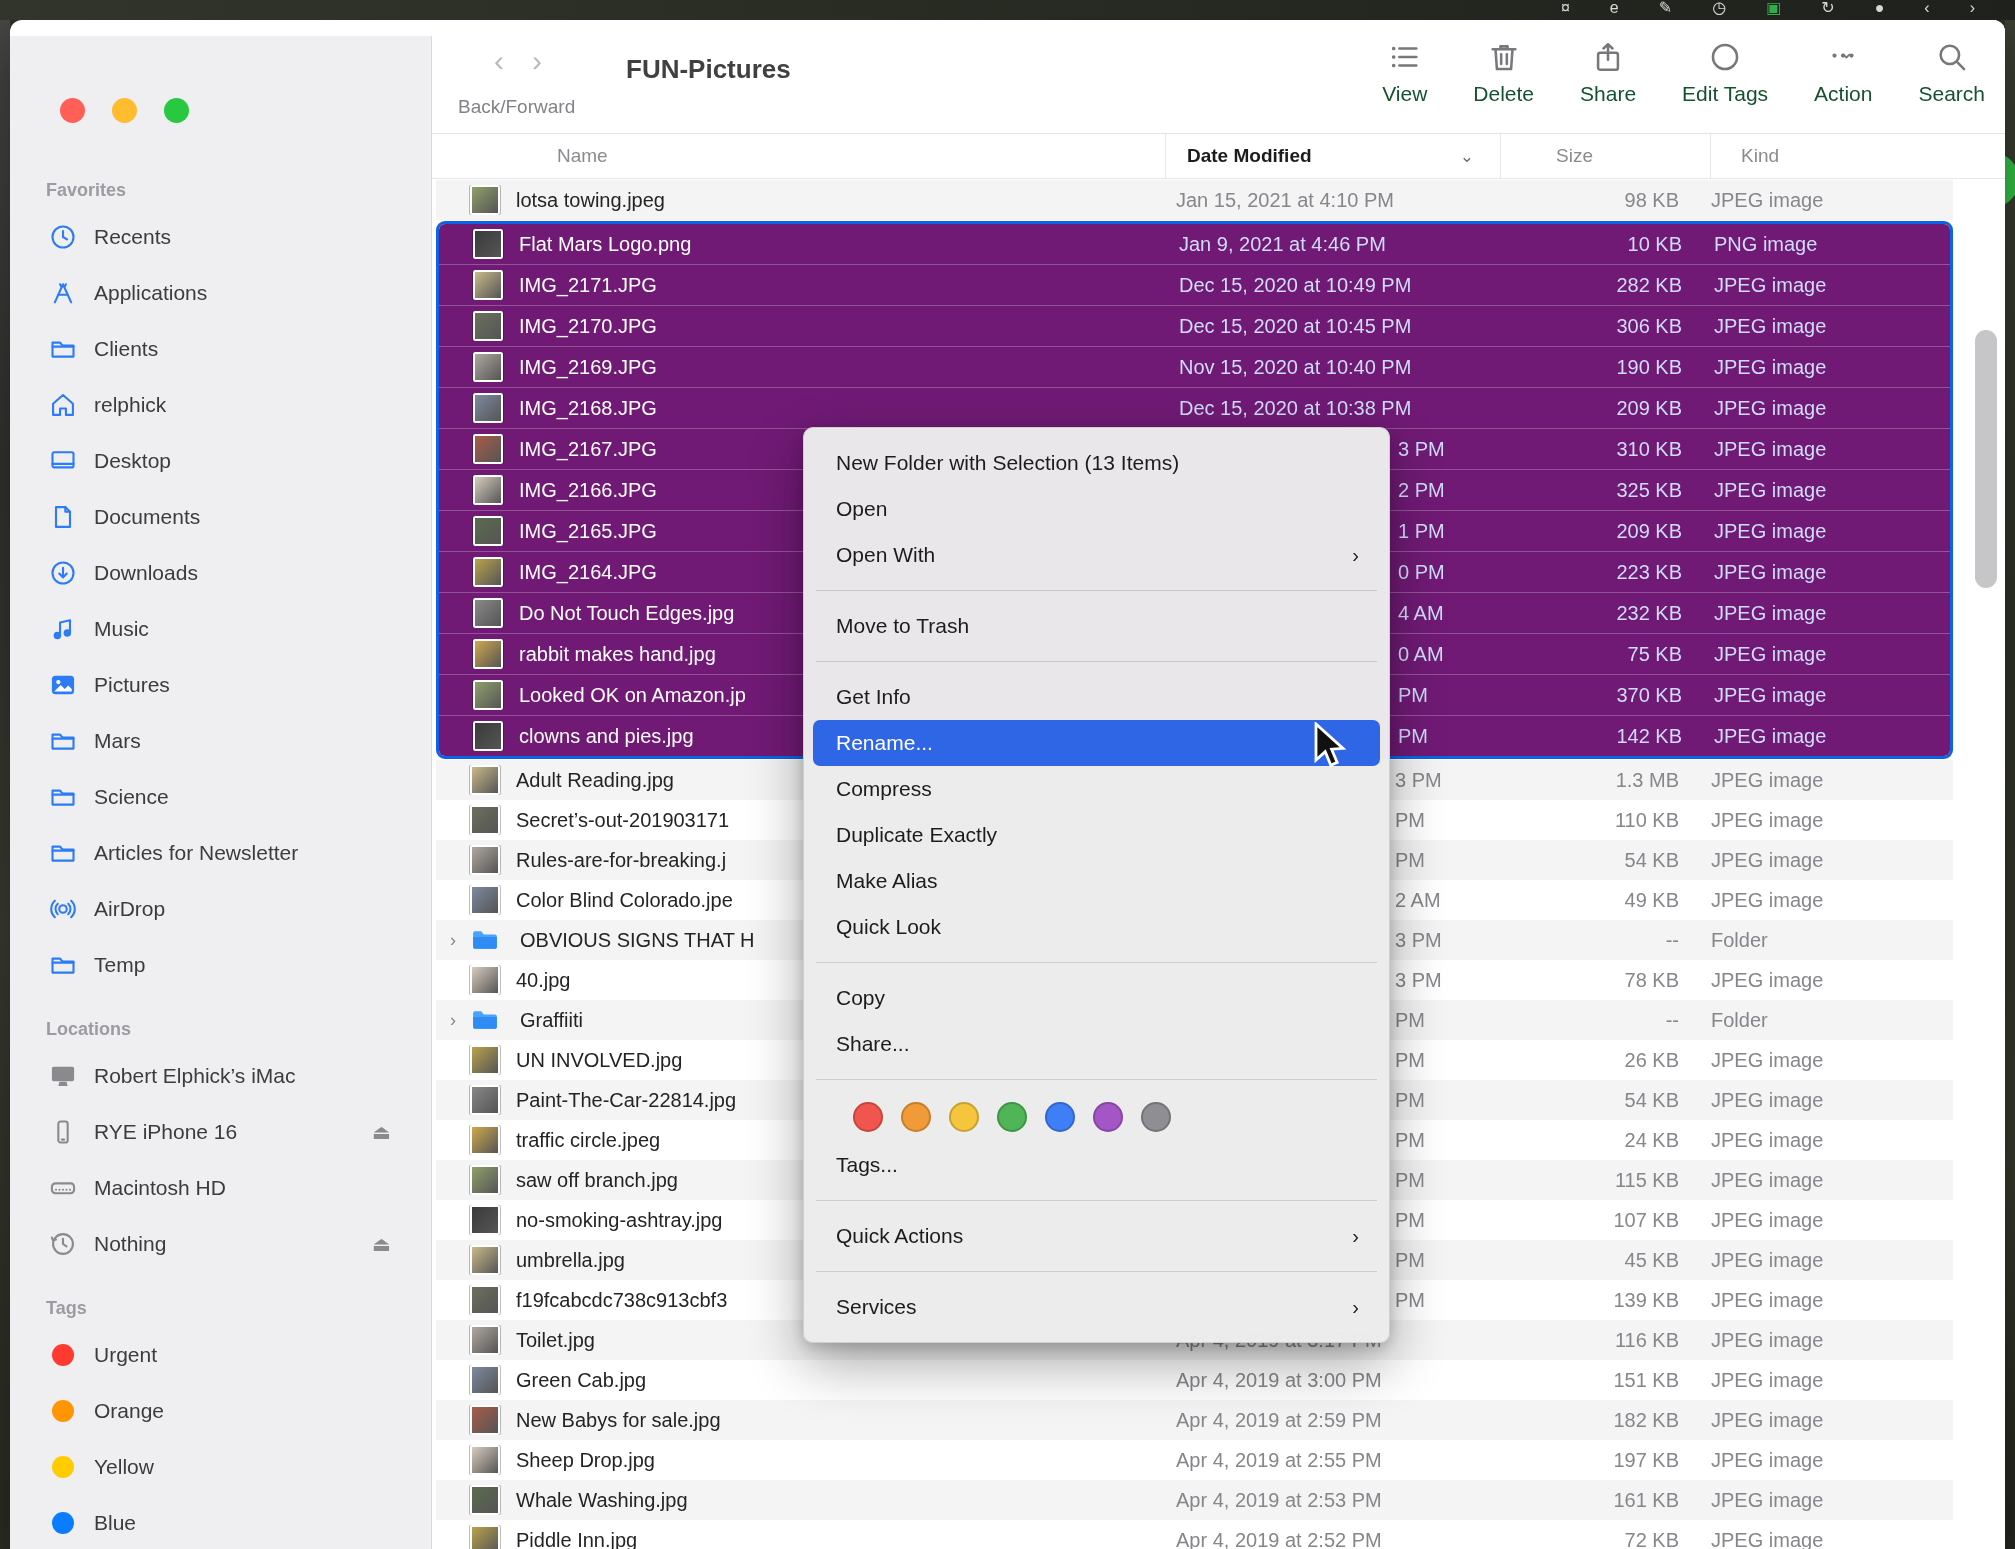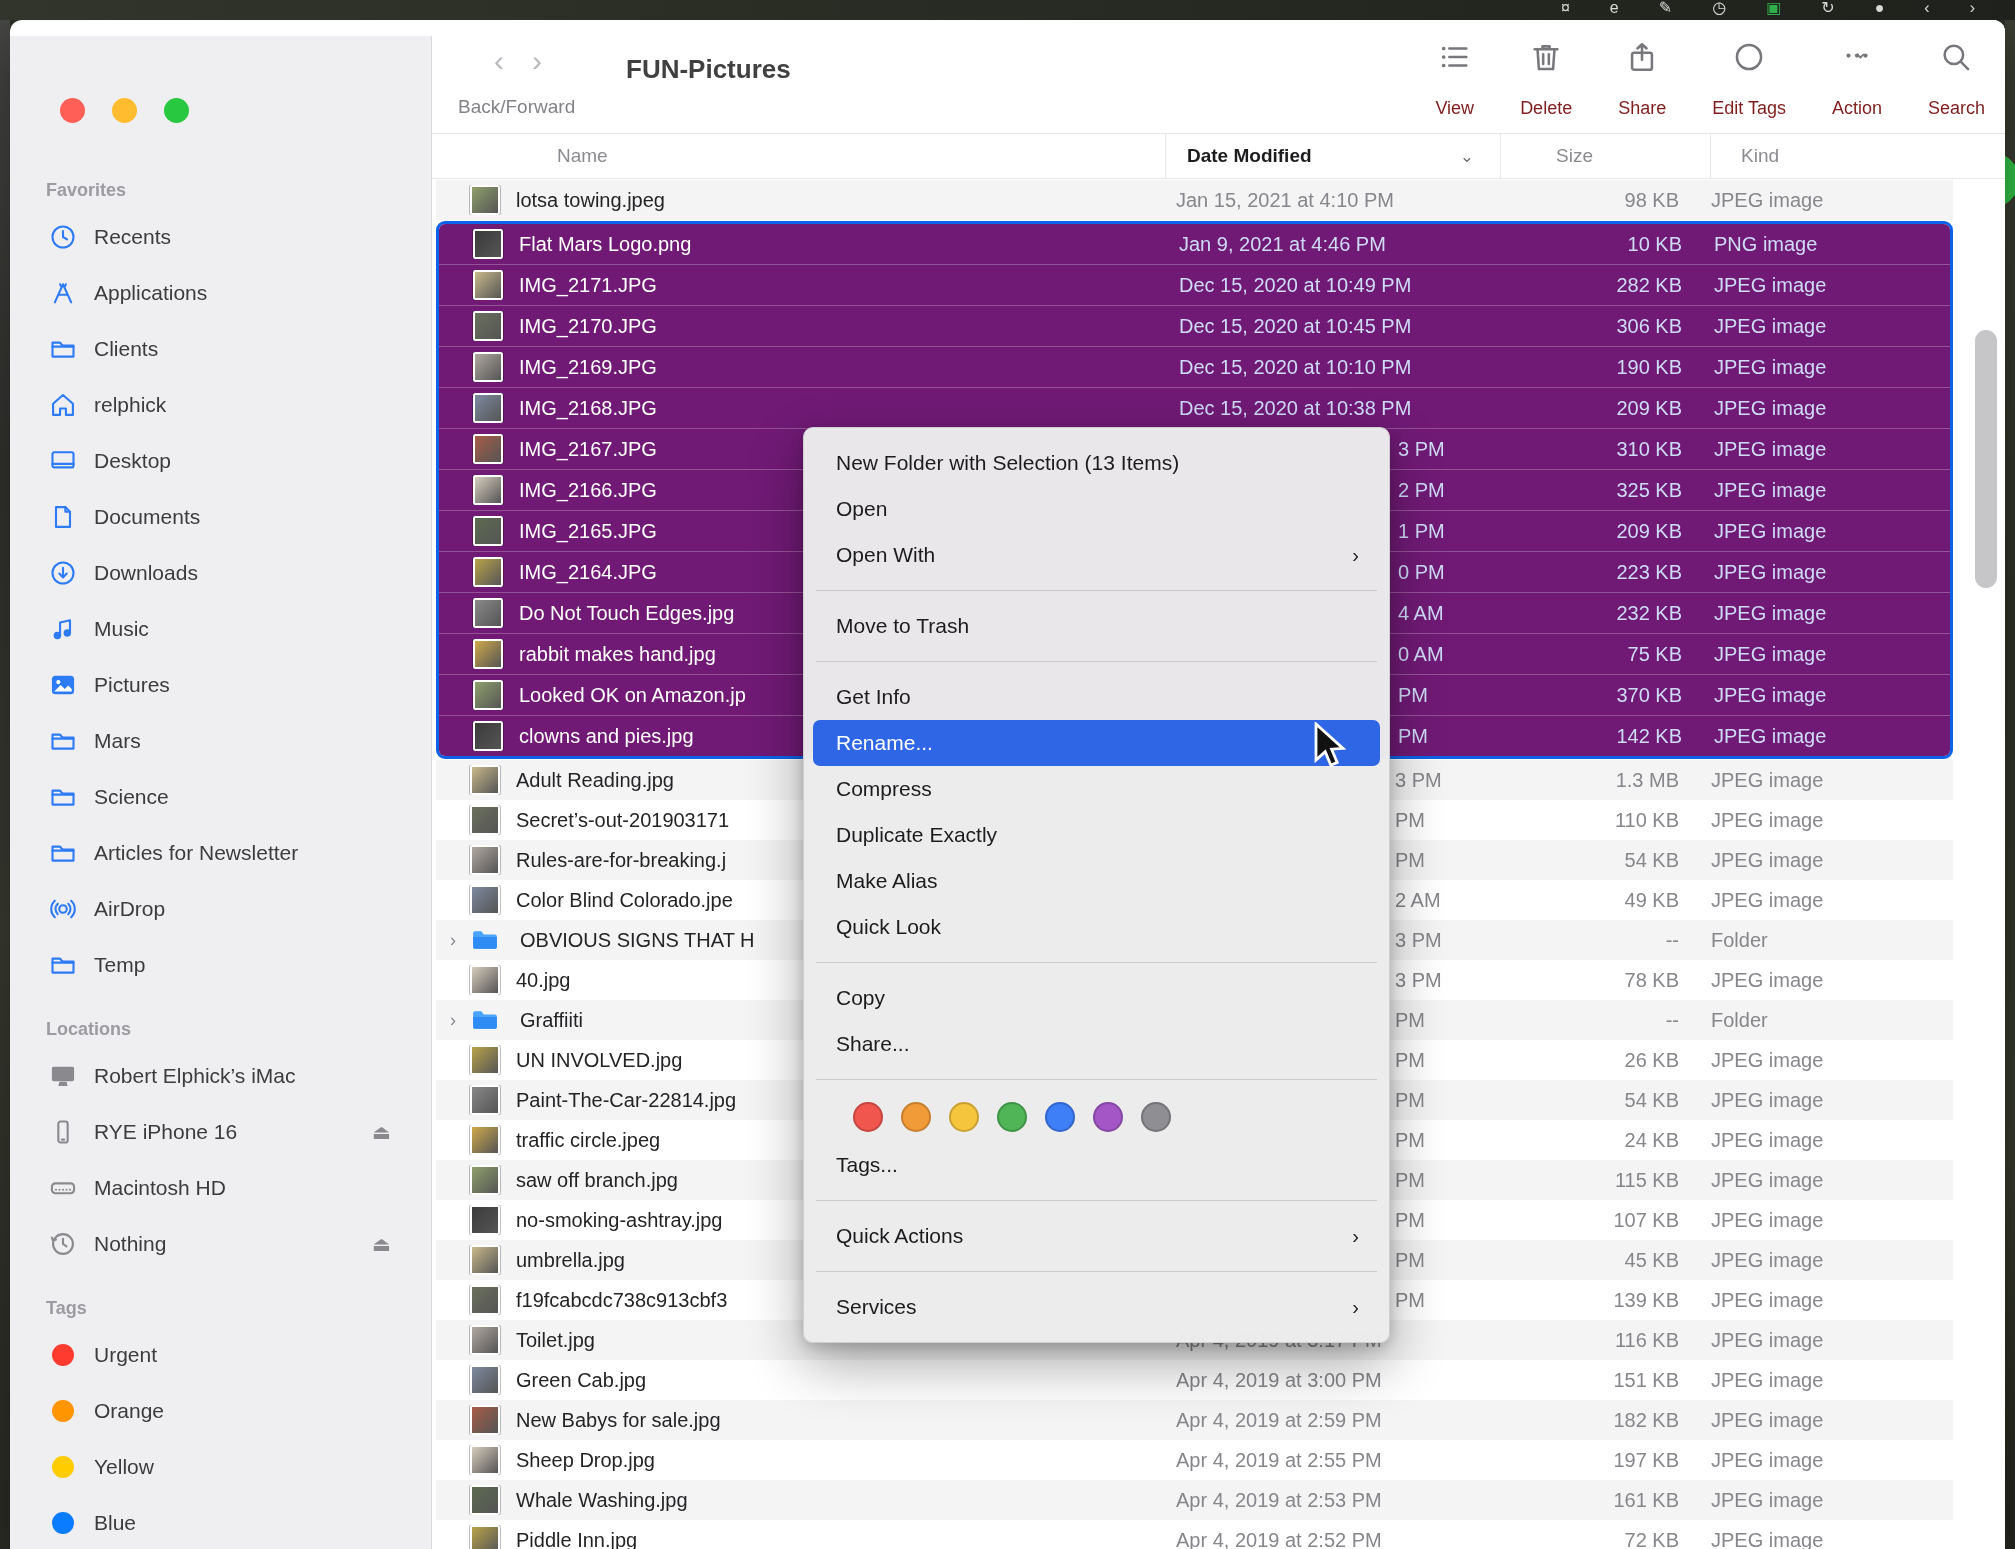--- a/index.html
+++ b/index.html
@@ -42,21 +42,21 @@
   
   .toolbar{position:absolute;left:0;top:0;right:0;height:113px;background:#fff;border-bottom:1px solid #e4e3e5;}
   .nav-arrows{position:absolute;left:62px;top:24px;display:flex;gap:28px;color:#b9b9bd;font-size:30px;}
   .nav-arrows span{cursor:default;}
   .backforward-label{position:absolute;left:26px;top:76px;font-size:19px;color:#828287;}
   .win-title{position:absolute;left:194px;top:34px;font-size:26px;font-weight:700;color:#404040;}
   .tb-buttons{position:absolute;right:20px;top:14px;display:flex;align-items:flex-start;}
   .tb-btn{display:flex;flex-direction:column;align-items:center;margin-left:46px;color:#77777c;}
   .tb-btn .tb-ic{height:46px;display:flex;align-items:center;justify-content:center;}
   .tb-btn svg{stroke:#77777c;}
-  .tb-btn .tb-label{font-size:18px;color:#7f1d1d;margin-top:18px;white-space:nowrap;}
+  .tb-btn .tb-label{font-size:21px;color:#14532d;margin-top:2px;white-space:nowrap;}
 
   
   .col-header{position:absolute;left:0;top:114px;right:0;height:44px;background:#fff;
     border-bottom:1px solid #e6e5e7;display:flex;align-items:center;font-size:19px;color:#8b8b90;}
   .col-header .ch{box-sizing:border-box;height:100%;display:flex;align-items:center;position:relative;}
   .ch-name{width:733px;padding-left:125px;}
   .ch-date{width:335px;padding-left:21px;color:#1c1c1e;font-weight:700;border-left:1px solid #e6e5e7;}
   .ch-date .sort-chevron{position:absolute;right:26px;font-weight:400;color:#6f6f74;font-size:17px;}
   .ch-size{width:210px;justify-content:flex-start;padding-left:55px;border-left:1px solid #e6e5e7;}
   .ch-kind{flex:1;padding-left:30px;border-left:1px solid #e6e5e7;}
@@ -440,21 +440,21 @@
             <div class="cell-date">Dec 15, 2020 at 10:45 PM</div>
             <div class="cell-size">306 KB</div>
             <div class="cell-kind">JPEG image</div>
           </div>
           <div class="row">
             <div class="cell-name">
               <span class="disclosure"></span>
               <span class="thumb" style="background: linear-gradient(135deg, rgb(176, 168, 160), rgb(85, 85, 85));"></span>
               <span class="fname">IMG_2169.JPG</span>
             </div>
-            <div class="cell-date">Dec 15, 2020 at 10:10 PM</div>
+            <div class="cell-date">Nov 15, 2020 at 10:40 PM</div>
             <div class="cell-size">190 KB</div>
             <div class="cell-kind">JPEG image</div>
           </div>
           <div class="row">
             <div class="cell-name">
               <span class="disclosure"></span>
               <span class="thumb" style="background: linear-gradient(135deg, rgb(125, 138, 160), rgb(85, 85, 85));"></span>
               <span class="fname">IMG_2168.JPG</span>
             </div>
             <div class="cell-date">Dec 15, 2020 at 10:38 PM</div>

